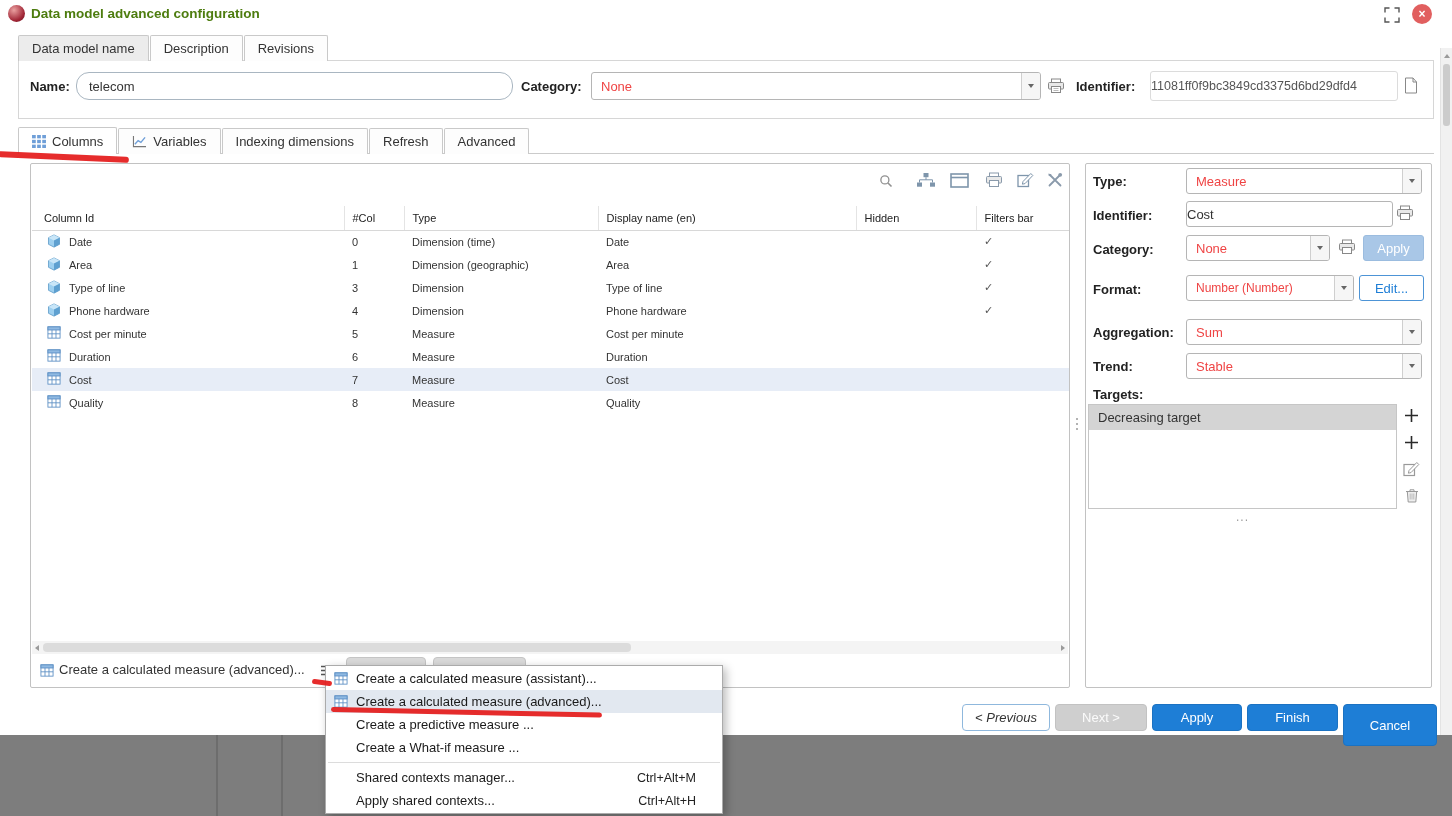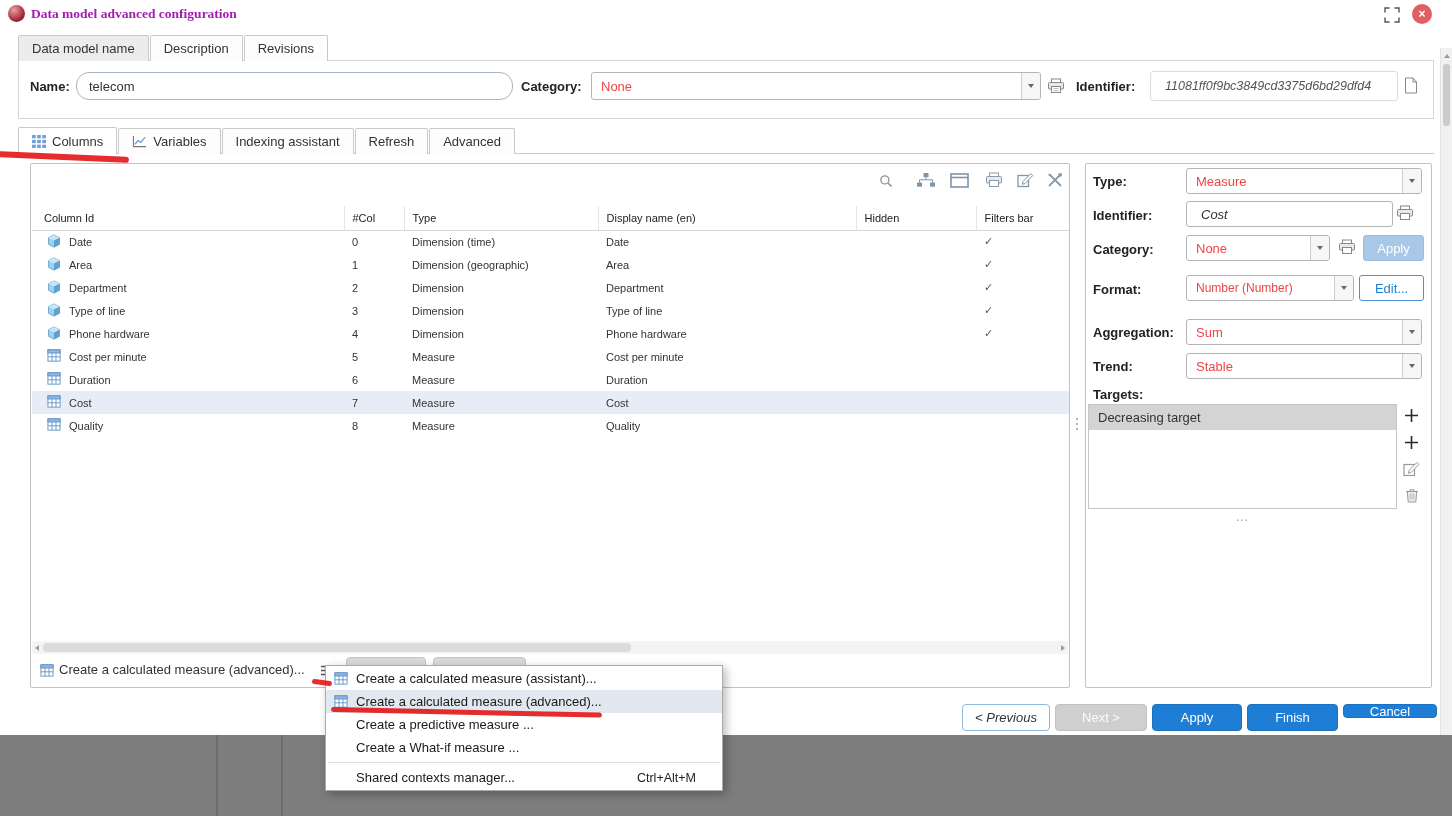--- a/index.html
+++ b/index.html
@@ -1,27 +1,27 @@
 <!DOCTYPE html>
 <html><head>
 <meta charset="utf-8">
 <style>
   * { margin:0; padding:0; box-sizing:border-box; }
   body { width:1452px; height:816px; font-family:"Liberation Sans","DejaVu Sans",sans-serif; font-size:13px; color:#333; background:#7d7d7d; }
   .screen { position:relative; width:1452px; height:816px; overflow:hidden; }
   .abs { position:absolute; }
   .dialog { position:absolute; left:0; top:0; width:1452px; height:735px; background:#fff; }
-  .title { font-weight:bold; font-size:13.5px; color:#a21caf;font-family:Liberation Serif, serif; }
+  .title { font-weight:bold; font-size:13.5px; color:#4d7c0f; }
   .lbl { position:absolute; font-weight:bold; color:#222; white-space:nowrap; }
   .tabrow { position:absolute; display:flex; align-items:flex-end; }
   .tab { height:26px; display:flex; align-items:center; gap:6px; padding:0 13px; border:1px solid #c9c9c9; border-bottom:none; background:#fdfdfd; color:#333; border-radius:2px 2px 0 0; margin-right:1px; white-space:nowrap; }
   .tab.active-gray { background:#ececec; }
   .tab.active-white { background:#fff; height:27px; position:relative; z-index:3; }
   .inputpill { position:absolute; border:1px solid #a9b6c1; border-radius:13px; padding:0 12px; font-size:13px; color:#333; background:#fff; font-family:inherit; outline:none; }
-  .field { position:absolute; display:flex; align-items:center; padding:0 14px; border:1px solid #dcdcdc; border-radius:3px; background:#fff; white-space:nowrap; overflow:hidden;font-style:italic; }
+  .field { position:absolute; display:flex; align-items:center; padding:0 0; border:1px solid #dcdcdc; border-radius:3px; background:#fff; white-space:nowrap; overflow:hidden; }
   .sel { position:absolute; background:#fff; border:1px solid #b5b5b5; border-radius:3px; }
   .sel .txt { position:absolute; left:9px; top:50%; transform:translateY(-50%); white-space:nowrap; color:#ef4444; }
   .ab { position:absolute; right:0; top:0; bottom:0; width:19px; border-left:1px solid #cfcfcf; background:#f6f6f6; display:flex; align-items:center; justify-content:center; border-radius:0 2px 2px 0; }
   .caret { width:0; height:0; border-left:3.5px solid transparent; border-right:3.5px solid transparent; border-top:4.5px solid #666; }
   .ibtn { position:absolute; display:flex; align-items:center; justify-content:center; }
   .panel { position:absolute; border:1px solid #c2c2c2; border-radius:2px; background:#fff; }
   .search { position:absolute; left:5px; top:5px; width:862px; height:23px; background:#ebebeb; border:none; border-radius:2px; padding:0 26px 0 9px; font-size:12.5px; font-family:inherit; color:#444; outline:none; }
   .search::placeholder { color:#b9b9b9; }
   table.cols { position:absolute; left:1px; top:42px; width:1037px; border-collapse:collapse; table-layout:fixed; font-size:11px; color:#333; }
   table.cols th { font-weight:normal; text-align:left; height:24px; padding:0 8px; border-right:1px solid #e4e4e4; border-bottom:1px solid #d8d8d8; color:#222; overflow:hidden; white-space:nowrap; }
@@ -125,21 +125,21 @@
       <div class="tab">
           <span class="ibtn" style="position:static;">
             <svg width="15" height="13" viewBox="0 0 16 14">
               <path d="M1.5 1v11.5H15" stroke="#777" fill="none" stroke-width="1.2"></path>
               <path d="M3 10l3.5-4 3 2 4.5-5.5" stroke="#6f9fd8" fill="none" stroke-width="1.5"></path>
             </svg>
           </span>
           <span>Variables</span>
         </div>
       <div class="tab">
-          <span>Indexing assistant</span>
+          <span>Indexing dimensions</span>
         </div>
       <div class="tab">
           <span>Refresh</span>
         </div>
       <div class="tab">
           <span>Advanced</span>
         </div>
     </div>
 
     <div class="panel" style="left:30px;top:163px;width:1040px;height:525px;">
@@ -239,37 +239,20 @@
             <td style="color:#555">✓</td>
           </tr>
           <tr>
             <td style="padding-left:15px">
                 <span class="rowflex">
                   <span><svg width="14" height="14" viewBox="0 0 16 16">
                       <path fill="#9ed0f0" stroke="#4e8fc0" stroke-width=".8" d="M8 1l6.3 3.2v7.6L8 15 1.7 11.8V4.2z"></path>
                       <path fill="#c9e6f8" d="M8 1l6.3 3.2L8 7.4 1.7 4.2z"></path>
                       <path fill="#5ea0d0" d="M8 7.4V15l6.3-3.2V4.2z"></path>
                     </svg></span>
-                  <span>Department</span>
-                </span>
-              </td>
-            <td>2</td>
-            <td>Dimension</td>
-            <td>Department</td>
-            <td></td>
-            <td style="color:#555">✓</td>
-          </tr>
-          <tr>
-            <td style="padding-left:15px">
-                <span class="rowflex">
-                  <span><svg width="14" height="14" viewBox="0 0 16 16">
-                      <path fill="#9ed0f0" stroke="#4e8fc0" stroke-width=".8" d="M8 1l6.3 3.2v7.6L8 15 1.7 11.8V4.2z"></path>
-                      <path fill="#c9e6f8" d="M8 1l6.3 3.2L8 7.4 1.7 4.2z"></path>
-                      <path fill="#5ea0d0" d="M8 7.4V15l6.3-3.2V4.2z"></path>
-                    </svg></span>
                   <span>Type of line</span>
                 </span>
               </td>
             <td>3</td>
             <td>Dimension</td>
             <td>Type of line</td>
             <td></td>
             <td style="color:#555">✓</td>
           </tr>
           <tr>
@@ -472,21 +455,21 @@
             <path d="M5.2 6.5v6M7 6.5v6M8.8 6.5v6" stroke="#bbb"></path>
           </svg>
         </span>
       <div class="abs" style="left:2px;top:346px;width:309px;text-align:center;color:#9a9a9a;font-size:12px;letter-spacing:1px;">...</div>
     </div>
 
     <div class="btn btn-outline" style="left:962px;top:704px;width:88px;height:27px;font-style:italic;">&lt; Previous</div>
     <div class="btn btn-gray" style="left:1055px;top:704px;width:92px;height:27px;">Next &gt;</div>
     <div class="btn btn-blue" style="left:1152px;top:704px;width:90px;height:27px;">Apply</div>
     <div class="btn btn-blue" style="left:1247px;top:704px;width:91px;height:27px;">Finish</div>
-    <div class="btn btn-blue" style="left:1343px;top:704px;width:94px;height:14px;">Cancel</div>
+    <div class="btn btn-blue" style="left:1343px;top:704px;width:94px;height:42px;">Cancel</div>
   </div>
 
   <div class="abs" style="left:216px;top:735px;width:2px;height:81px;background:#6d6d6d;"></div>
   <div class="abs" style="left:281px;top:735px;width:2px;height:81px;background:#6d6d6d;"></div>
 
   <div class="abs" style="left:1440px;top:48px;width:12px;height:687px;background:#f1f1f1;border-left:1px solid #e3e3e3;">
     <span class="abs" style="left:2.5px;top:6px;width:0;height:0;border-left:3.5px solid transparent;border-right:3.5px solid transparent;border-bottom:4.5px solid #9a9a9a;"></span>
     <span class="abs" style="left:2px;top:16px;width:7px;height:62px;background:#cccccc;border-radius:3px;"></span>
   </div>
 
@@ -518,19 +501,24 @@
     <div class="mi">
       <span class="spacer"></span>
       <span>Create a What-if measure ...</span>
     </div>
     <div class="msep"></div>
     <div class="mi">
       <span class="spacer"></span>
       <span>Shared contexts manager...</span>
       <span class="short">Ctrl+Alt+M</span>
     </div>
+    <div class="mi">
+      <span class="spacer"></span>
+      <span>Apply shared contexts...</span>
+      <span class="short">Ctrl+Alt+H</span>
+    </div>
   </div>
 
   <div class="redmark" style="left:-2px;top:151px;width:131px;height:6px;transform:rotate(2.6deg);transform-origin:left center;"></div>
   <div class="redmark" style="left:312px;top:680px;width:20px;height:5px;transform:rotate(7deg);"></div>
   <div class="redmark" style="left:331px;top:707px;width:271px;height:5px;transform:rotate(1.2deg);transform-origin:left center;z-index:70;"></div>
 
 </div>
 
 </body></html>

